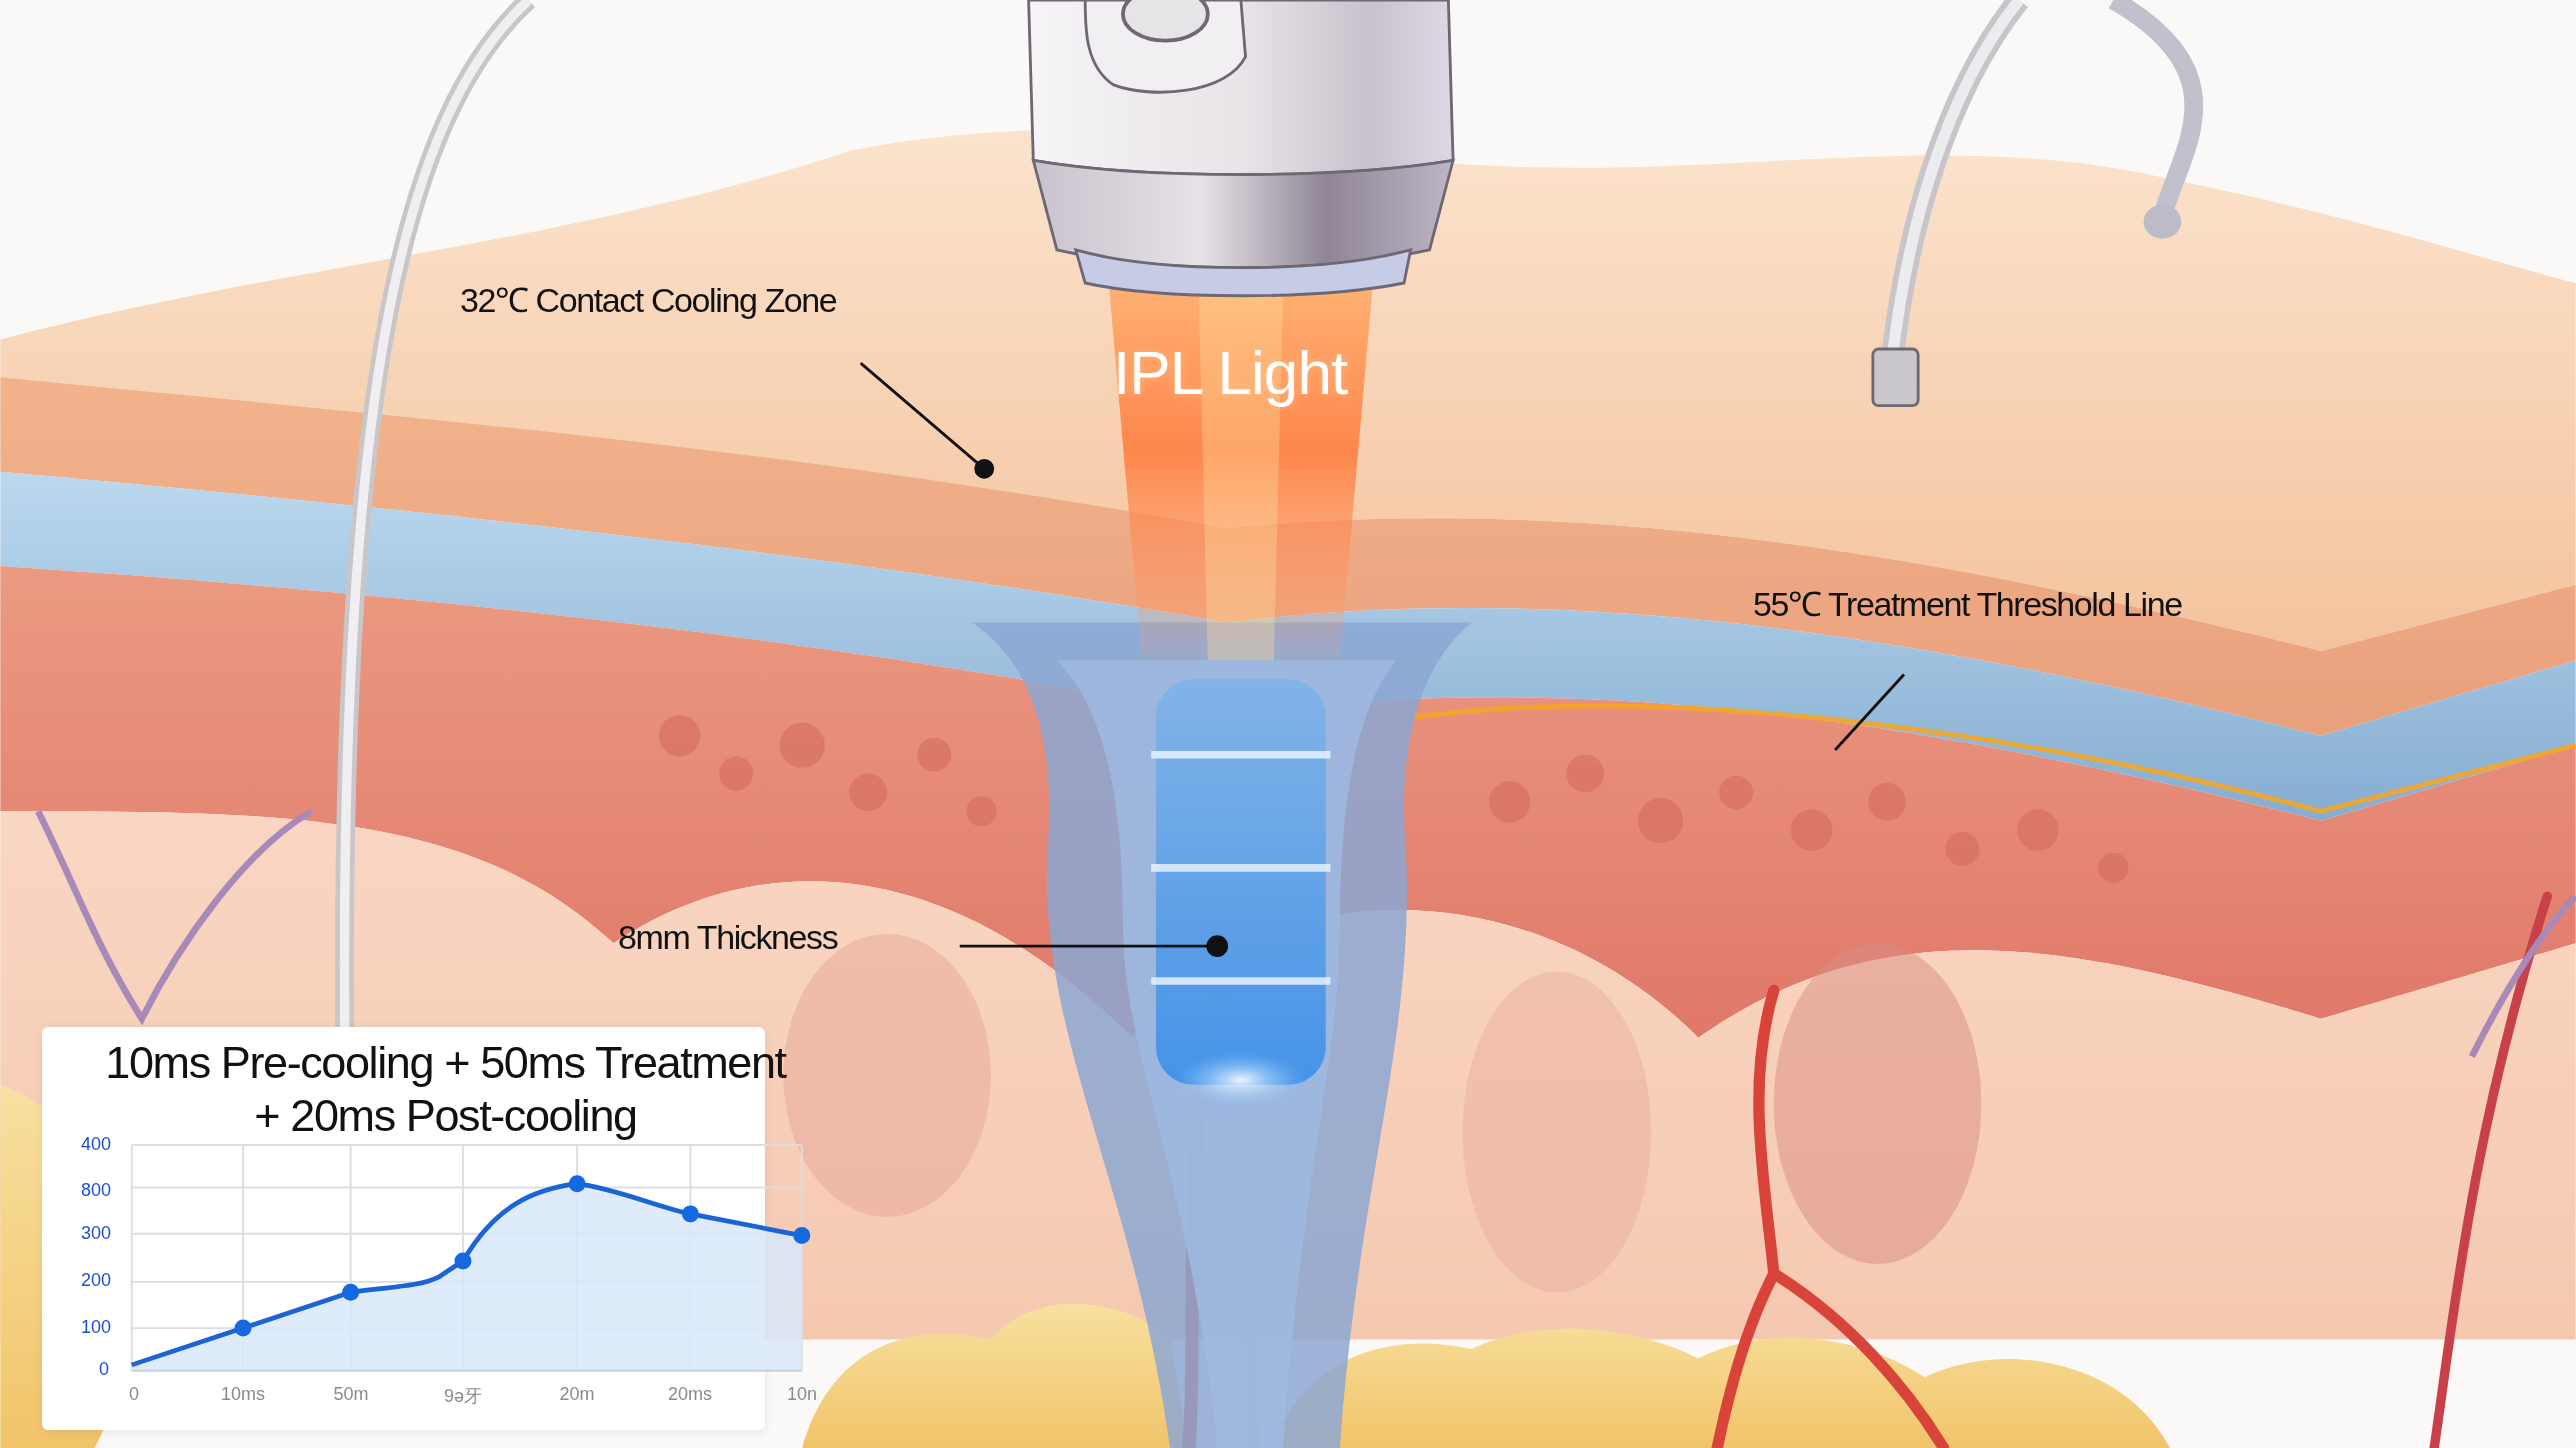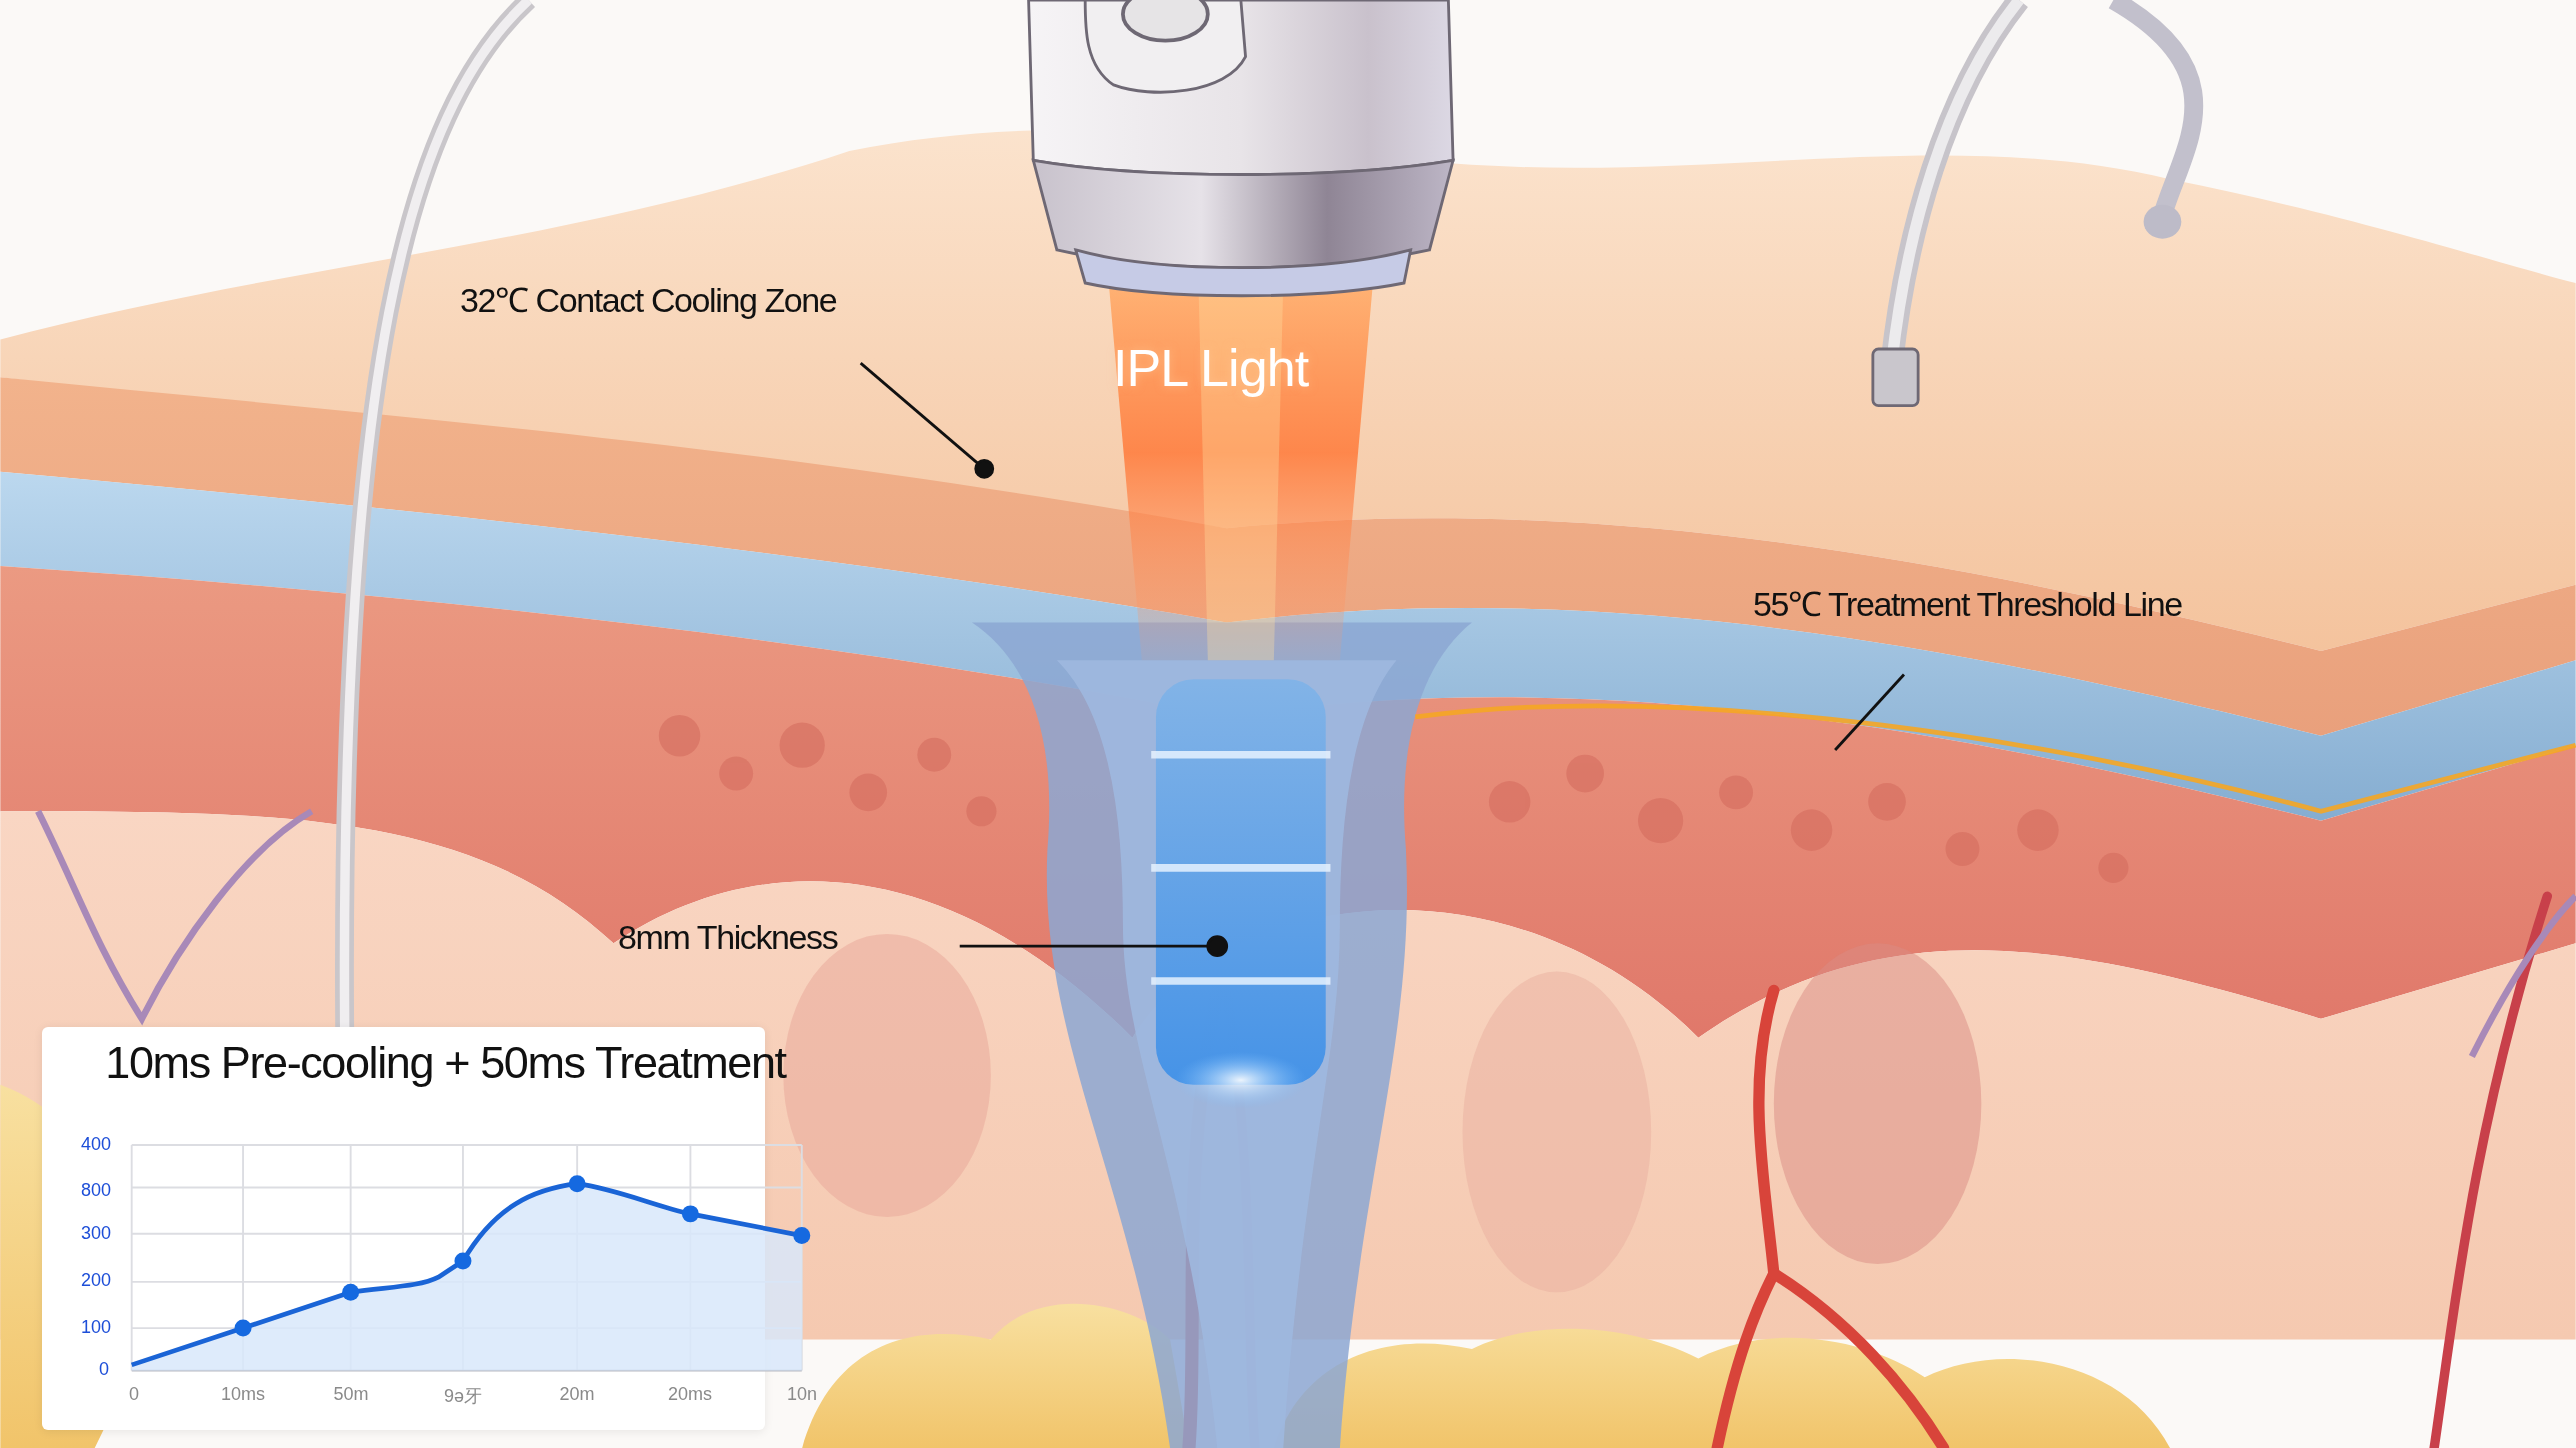--- a/index.html
+++ b/index.html
@@ -1,20 +1,20 @@
 <!DOCTYPE html>
 <html style="font-size:15px"><head>
 <meta charset="utf-8">
 <style>
   html,body{margin:0;padding:0;}
   body{width:2576px;height:1448px;overflow:hidden;background:#fbf9f7;position:relative;font-family:"Liberation Sans",sans-serif;}
   .scene{position:absolute;inset:0;}
   svg.art{position:absolute;left:0;top:0;width:2576px;height:1448px;}
   .label{position:absolute;color:#111;font-family:"Liberation Sans",sans-serif;font-size:34px;letter-spacing:-1.4px;white-space:nowrap;line-height:1;}
-  .label.light{color:#ffffff;font-size:52px;letter-spacing:-0.9px;text-shadow:0 0 9.4px rgba(255,200,150,0.6);}
+  .label.light{color:#ffffff;font-size:62px;letter-spacing:-0.9px;text-shadow:0 0 9.4px rgba(255,200,150,0.6);}
   .chart-card{position:absolute;left:42px;top:1027px;width:723px;height:403px;background:#ffffff;border-radius:6px;box-shadow:0 1.9px 9.4px rgba(0,0,0,0.08);}
   .chart-title{position:absolute;left:0;top:9.4px;width:807px;text-align:center;font-size:45px;line-height:53px;color:#111;letter-spacing:-1.4px;}
   .tick{position:absolute;font-size:18px;color:#1d4ed8;font-family:"Liberation Sans",sans-serif;}
   .xtick{position:absolute;font-size:18px;color:#8a8a8a;transform:translateX(-50%);font-family:"Liberation Sans",sans-serif;}
   svg.plot{position:absolute;left:0;top:0;}
 </style>
 </head>
 <body>
 
 <div class="scene">
@@ -158,20 +158,21 @@
   </svg>
 
   <div class="label" style="left:460px;top:283px;">32℃ Contact Cooling Zone</div>
   <div class="label light" style="left:1113px;top:342px;">IPL Light</div>
   <div class="label" style="left:1753px;top:587px;">55℃ Treatment Threshold Line</div>
   <div class="label" style="left:602px;top:920px;margin-left:16px;">8mm Thickness</div>
 
   <div class="chart-card">
     <div class="chart-title">
       <div>10ms Pre-cooling + 50ms Treatment</div>
+      <div>+ 20ms Post-cooling</div>
     </div>
 
     <div class="tick" style="left:39px;top:107px;">400</div>
     <div class="tick" style="left:39px;top:153px;">800</div>
     <div class="tick" style="left:39px;top:196px;">300</div>
     <div class="tick" style="left:39px;top:243px;">200</div>
     <div class="tick" style="left:39px;top:290px;">100</div>
     <div class="tick" style="left:57px;top:332px;">0</div>
 
     <svg class="plot" width="807" height="403" viewBox="0 0 855 427">

